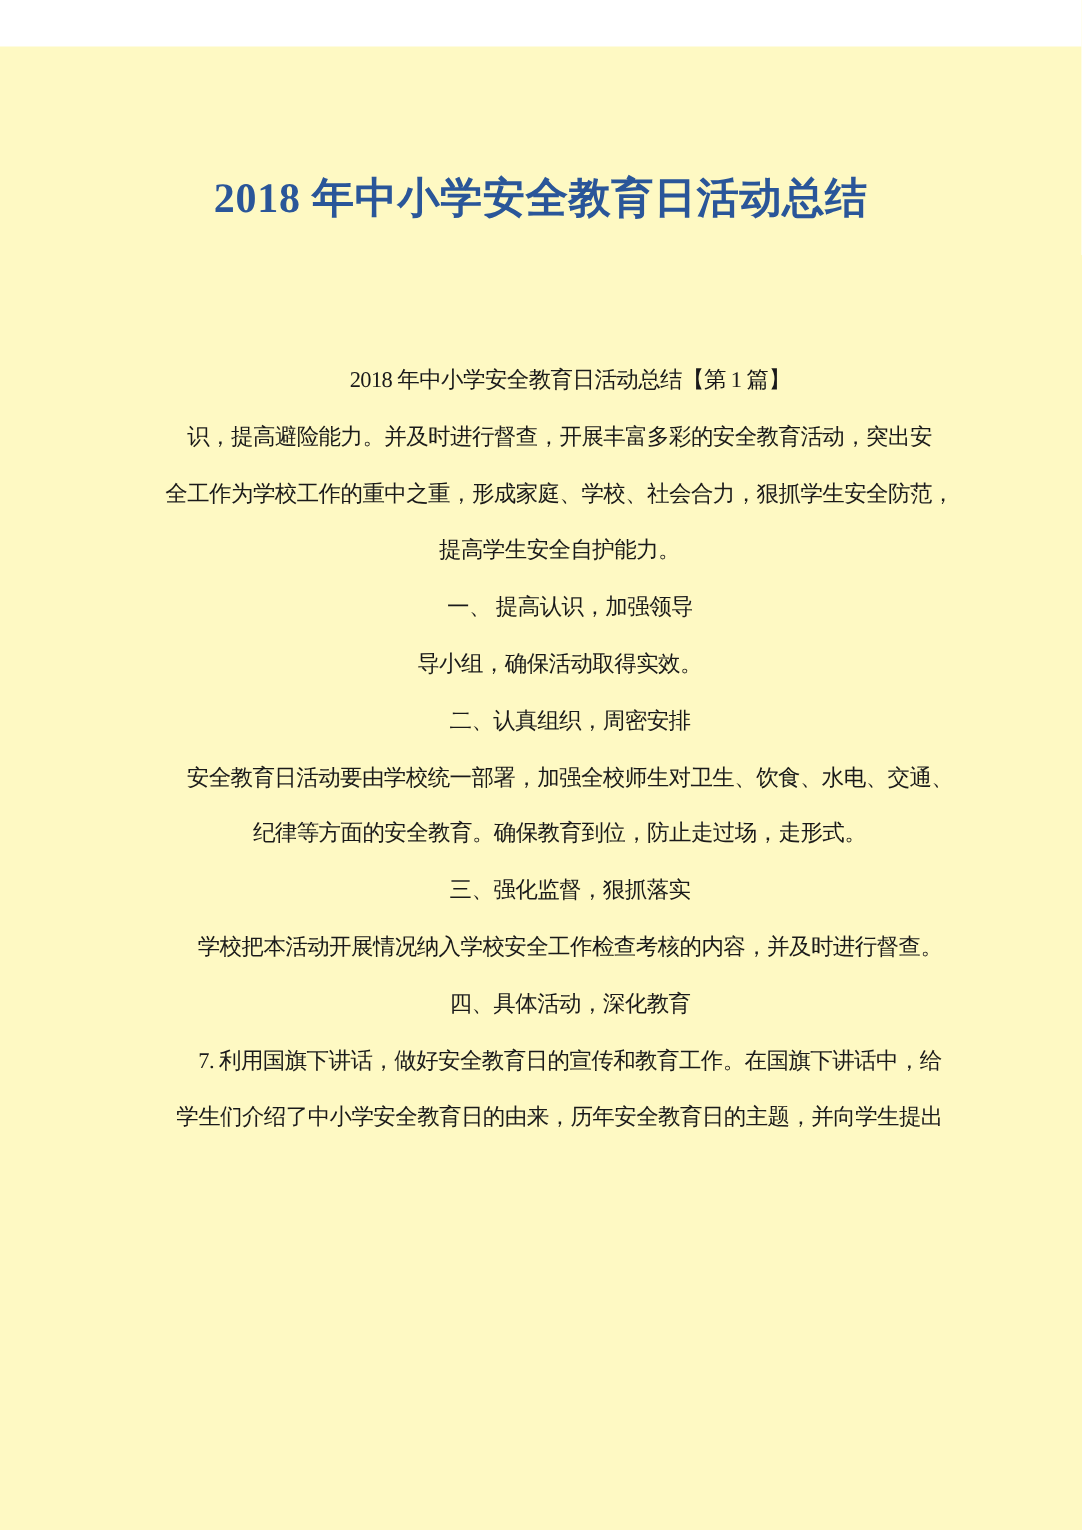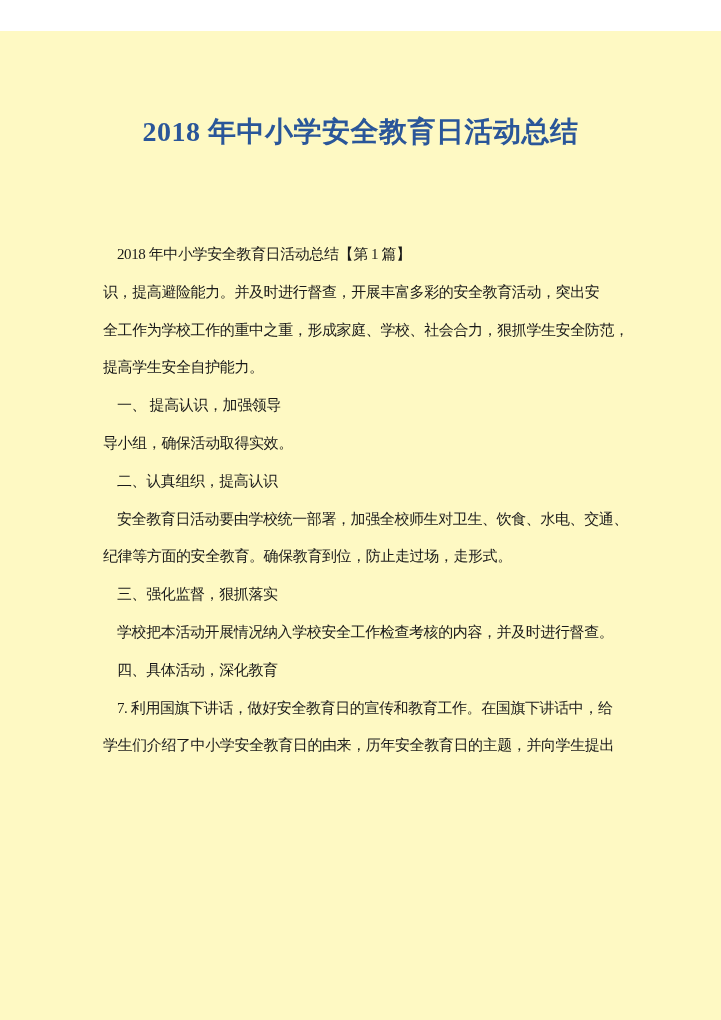--- a/index.html
+++ b/index.html
@@ -42,28 +42,28 @@
   }
   .line.indent {
     padding-left: 14px;
   }
 </style>
 </head>
 <body>
 
 <div class="page" style="background: #fef9c3; margin-top: 31px;">
   <h1 class="doc-title" style="color: rgb(42, 86, 153);">2018 年中小学安全教育日活动总结</h1>
-  <div class="doc-body" id="doc-body" style="color: rgb(26, 26, 26);">
+  <div class="doc-body" id="doc-body" style="color: rgb(26, 26, 26); text-align: center;">
       <div class="line indent">2018 年中小学安全教育日活动总结【第 1 篇】</div>
       <div class="line">识，提高避险能力。并及时进行督查，开展丰富多彩的安全教育活动，突出安</div>
       <div class="line">全工作为学校工作的重中之重，形成家庭、学校、社会合力，狠抓学生安全防范，</div>
       <div class="line">提高学生安全自护能力。</div>
       <div class="line indent">一、 提高认识，加强领导</div>
       <div class="line">导小组，确保活动取得实效。</div>
-      <div class="line indent">二、认真组织，提高认识</div>
+      <div class="line indent">二、认真组织，周密安排</div>
       <div class="line indent">安全教育日活动要由学校统一部署，加强全校师生对卫生、饮食、水电、交通、</div>
       <div class="line">纪律等方面的安全教育。确保教育到位，防止走过场，走形式。</div>
       <div class="line indent">三、强化监督，狠抓落实</div>
       <div class="line indent">学校把本活动开展情况纳入学校安全工作检查考核的内容，并及时进行督查。</div>
       <div class="line indent">四、具体活动，深化教育</div>
       <div class="line indent">7. 利用国旗下讲话，做好安全教育日的宣传和教育工作。在国旗下讲话中，给</div>
       <div class="line">学生们介绍了中小学安全教育日的由来，历年安全教育日的主题，并向学生提出</div>
     </div>
 </div>
 

